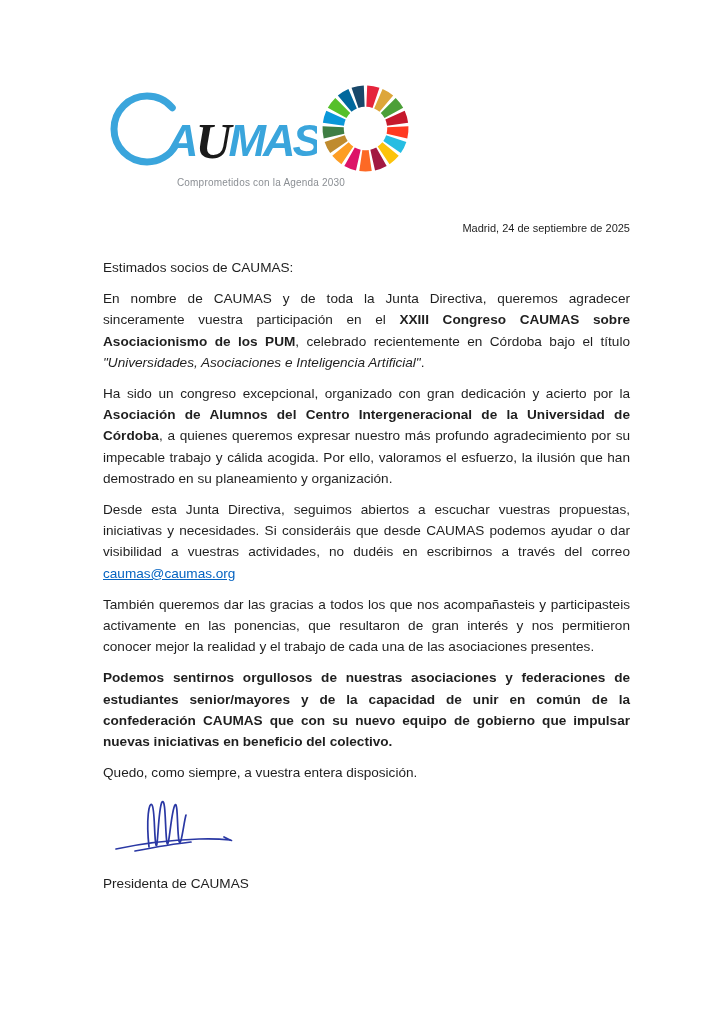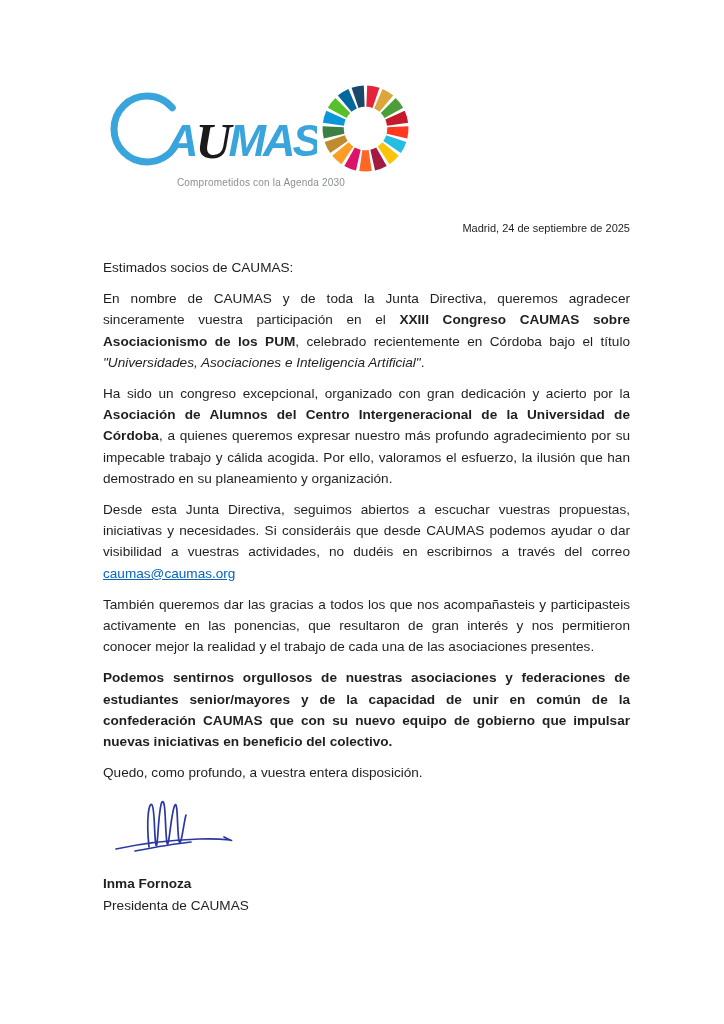--- a/index.html
+++ b/index.html
@@ -70,29 +70,28 @@
 
   <div class="content">
     <div class="salutation">Estimados socios de CAUMAS:</div>
 
     <div class="paragraphs">
         <p><span>En nombre de CAUMAS y de toda la Junta Directiva, queremos agradecer sinceramente vuestra participación en el </span><span class="bold">XXIII Congreso CAUMAS sobre Asociacionismo de los PUM</span><span>, celebrado recientemente en Córdoba bajo el título </span><span class="italic">"Universidades, Asociaciones e Inteligencia Artificial"</span><span>.</span></p>
         <p><span>Ha sido un congreso excepcional, organizado con gran dedicación y acierto por la </span><span class="bold">Asociación de Alumnos del Centro Intergeneracional de la Universidad de Córdoba</span><span>, a quienes queremos expresar nuestro más profundo agradecimiento por su impecable trabajo y cálida acogida. Por ello, valoramos el esfuerzo, la ilusión que han demostrado en su planeamiento y organización.</span></p>
         <p><span>Desde esta Junta Directiva, seguimos abiertos a escuchar vuestras propuestas, iniciativas y necesidades. Si consideráis que desde CAUMAS podemos ayudar o dar visibilidad a vuestras actividades, no dudéis en escribirnos a través del correo </span><a href="#" style="color: rgb(5, 99, 193);">caumas@caumas.org</a></p>
         <p><span>También queremos dar las gracias a todos los que nos acompañasteis y participasteis activamente en las ponencias, que resultaron de gran interés y nos permitieron conocer mejor la realidad y el trabajo de cada una de las asociaciones presentes.</span></p>
         <p><span class="bold">Podemos sentirnos orgullosos de nuestras asociaciones y federaciones de estudiantes senior/mayores y de la capacidad de unir en común de la confederación CAUMAS que con su nuevo equipo de gobierno que impulsar nuevas iniciativas en beneficio del colectivo.</span></p>
-        <p><span>Quedo, como profundo, a vuestra entera disposición.</span></p>
+        <p><span>Quedo, como siempre, a vuestra entera disposición.</span></p>
       </div>
 
     <svg class="sig-svg" viewBox="0 0 132 64">
       <g fill="none" stroke-width="1.7" stroke-linecap="round" stroke-linejoin="round" stroke="#2a38a4">
         <path d="M38,54 C35,26 38,8 41,12 C44,16 43,44 45,52 C47,58 47,16 51,9 C55,4 54,40 56,50 C58,58 60,18 64,12 C67,8 66,38 68,48 C70,56 73,28 75,22"></path>
         <path d="M5,56 C28,51 60,47 88,46 C100,45.5 110,46 119,47 L113,44"></path>
         <path d="M24,58 C45,54 62,51 80,49"></path>
         <path d="M119,47 l1.5,0.5"></path>
       </g>
     </svg>
 
-    <div class="sig-name">Inma Fornoza</div>
     <div class="sig-role">Presidenta de CAUMAS</div>
   </div>
 
 </div>
 
 </body></html>

